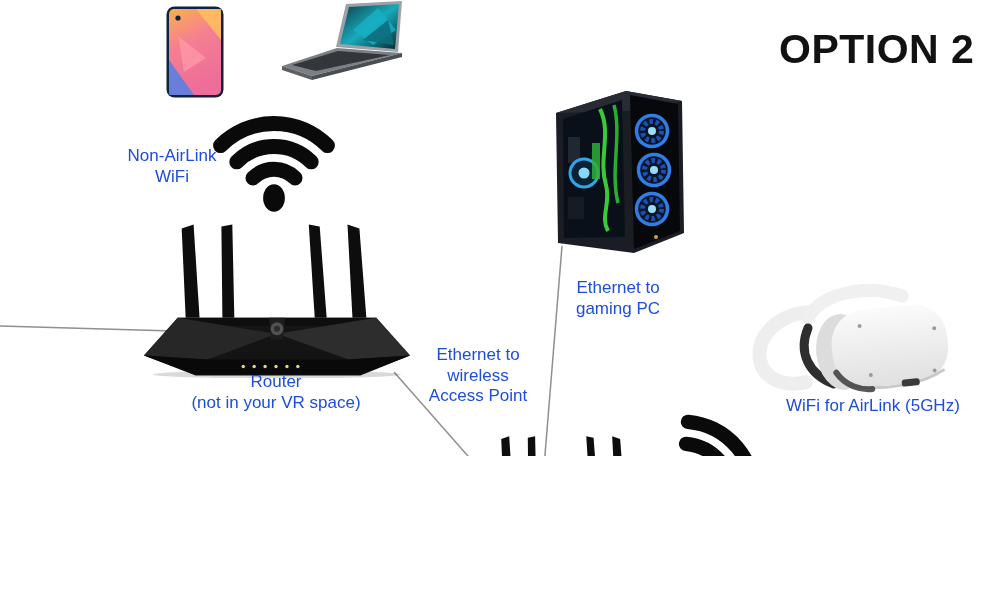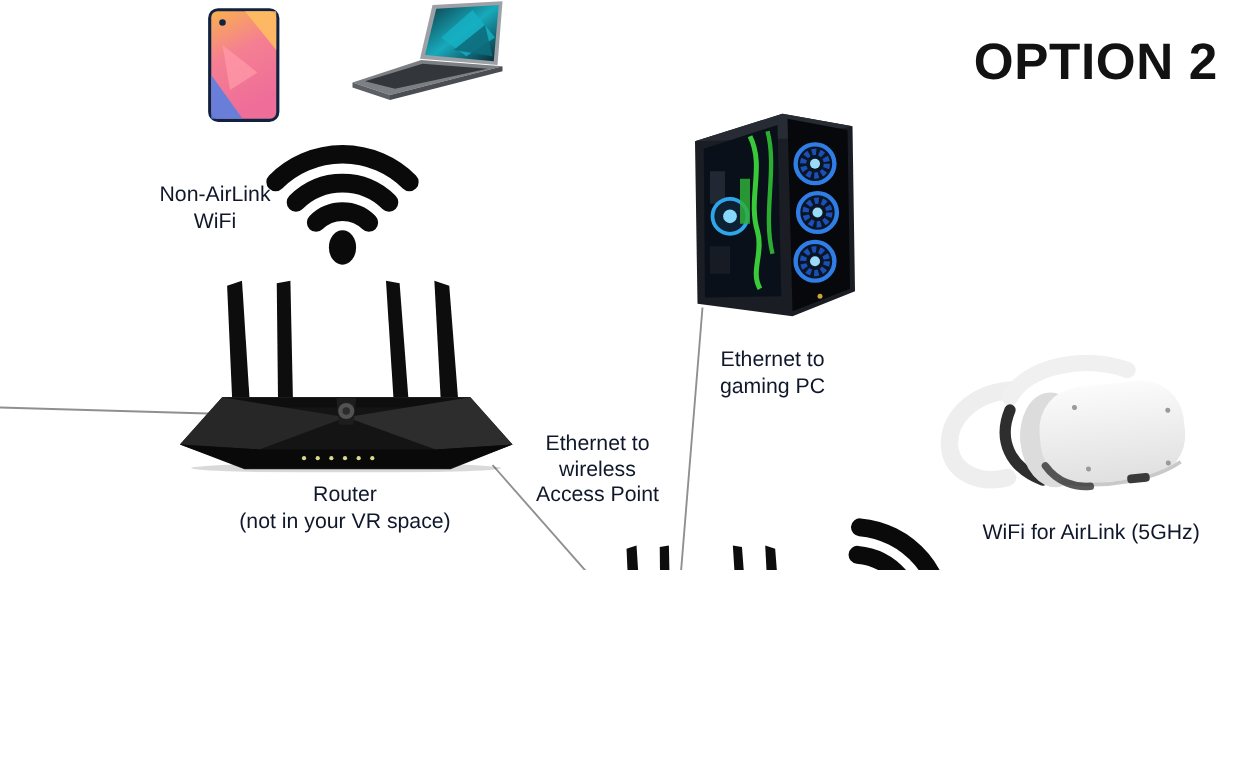--- a/index.html
+++ b/index.html
@@ -4,21 +4,21 @@
 <style>
   html,body{margin:0;padding:0;background:#fff;}
   .canvas{
     position:relative;width:996px;height:456px;background:#fff;overflow:hidden;
     font-family:"Liberation Sans",sans-serif;
   }
   .abs{position:absolute;}
   .lbl{
     position:absolute;
     font:17px/1.22 "Liberation Sans",sans-serif;
-    color:#0f172a;
+    color:#1d4ed8;
     white-space:pre-line;
   }
   .lbl.center{transform:translateX(-50%);text-align:center;}
   .title{
     position:absolute;left:779px;top:29px;
     font:bold 41px/1 "Liberation Sans",sans-serif;
     letter-spacing:.5px;color:#121212;
   }
   .overlay{position:absolute;left:0;top:0;pointer-events:none;}
   .wifi-rot{transform:rotate(50deg);transform-origin:50% 50%;}
@@ -205,26 +205,26 @@
         <use href="#sym-headset"></use>
       </svg>
   </div>
 
   <div class="title">OPTION 2</div>
 
   <div class="lbl center" style="left:172px;top:146px">Non-AirLink
 WiFi</div>
 
 
-  <div class="lbl center" style="left:276px;top:386px">Router
+  <div class="lbl center" style="left:276px;top:372px">Router
 (not in your VR space)</div>
 
   <div class="lbl center" style="left:618px;top:278px">Ethernet to
 gaming PC</div>
 
   <div class="lbl center" style="left:478px;top:345px">Ethernet to
 wireless
 Access Point</div>
 
 
-  <div class="lbl" style="left:786px;top:416px">WiFi for AirLink (5GHz)</div>
+  <div class="lbl" style="left:786px;top:396px">WiFi for AirLink (5GHz)</div>
 
 </div>
 
 </body></html>

